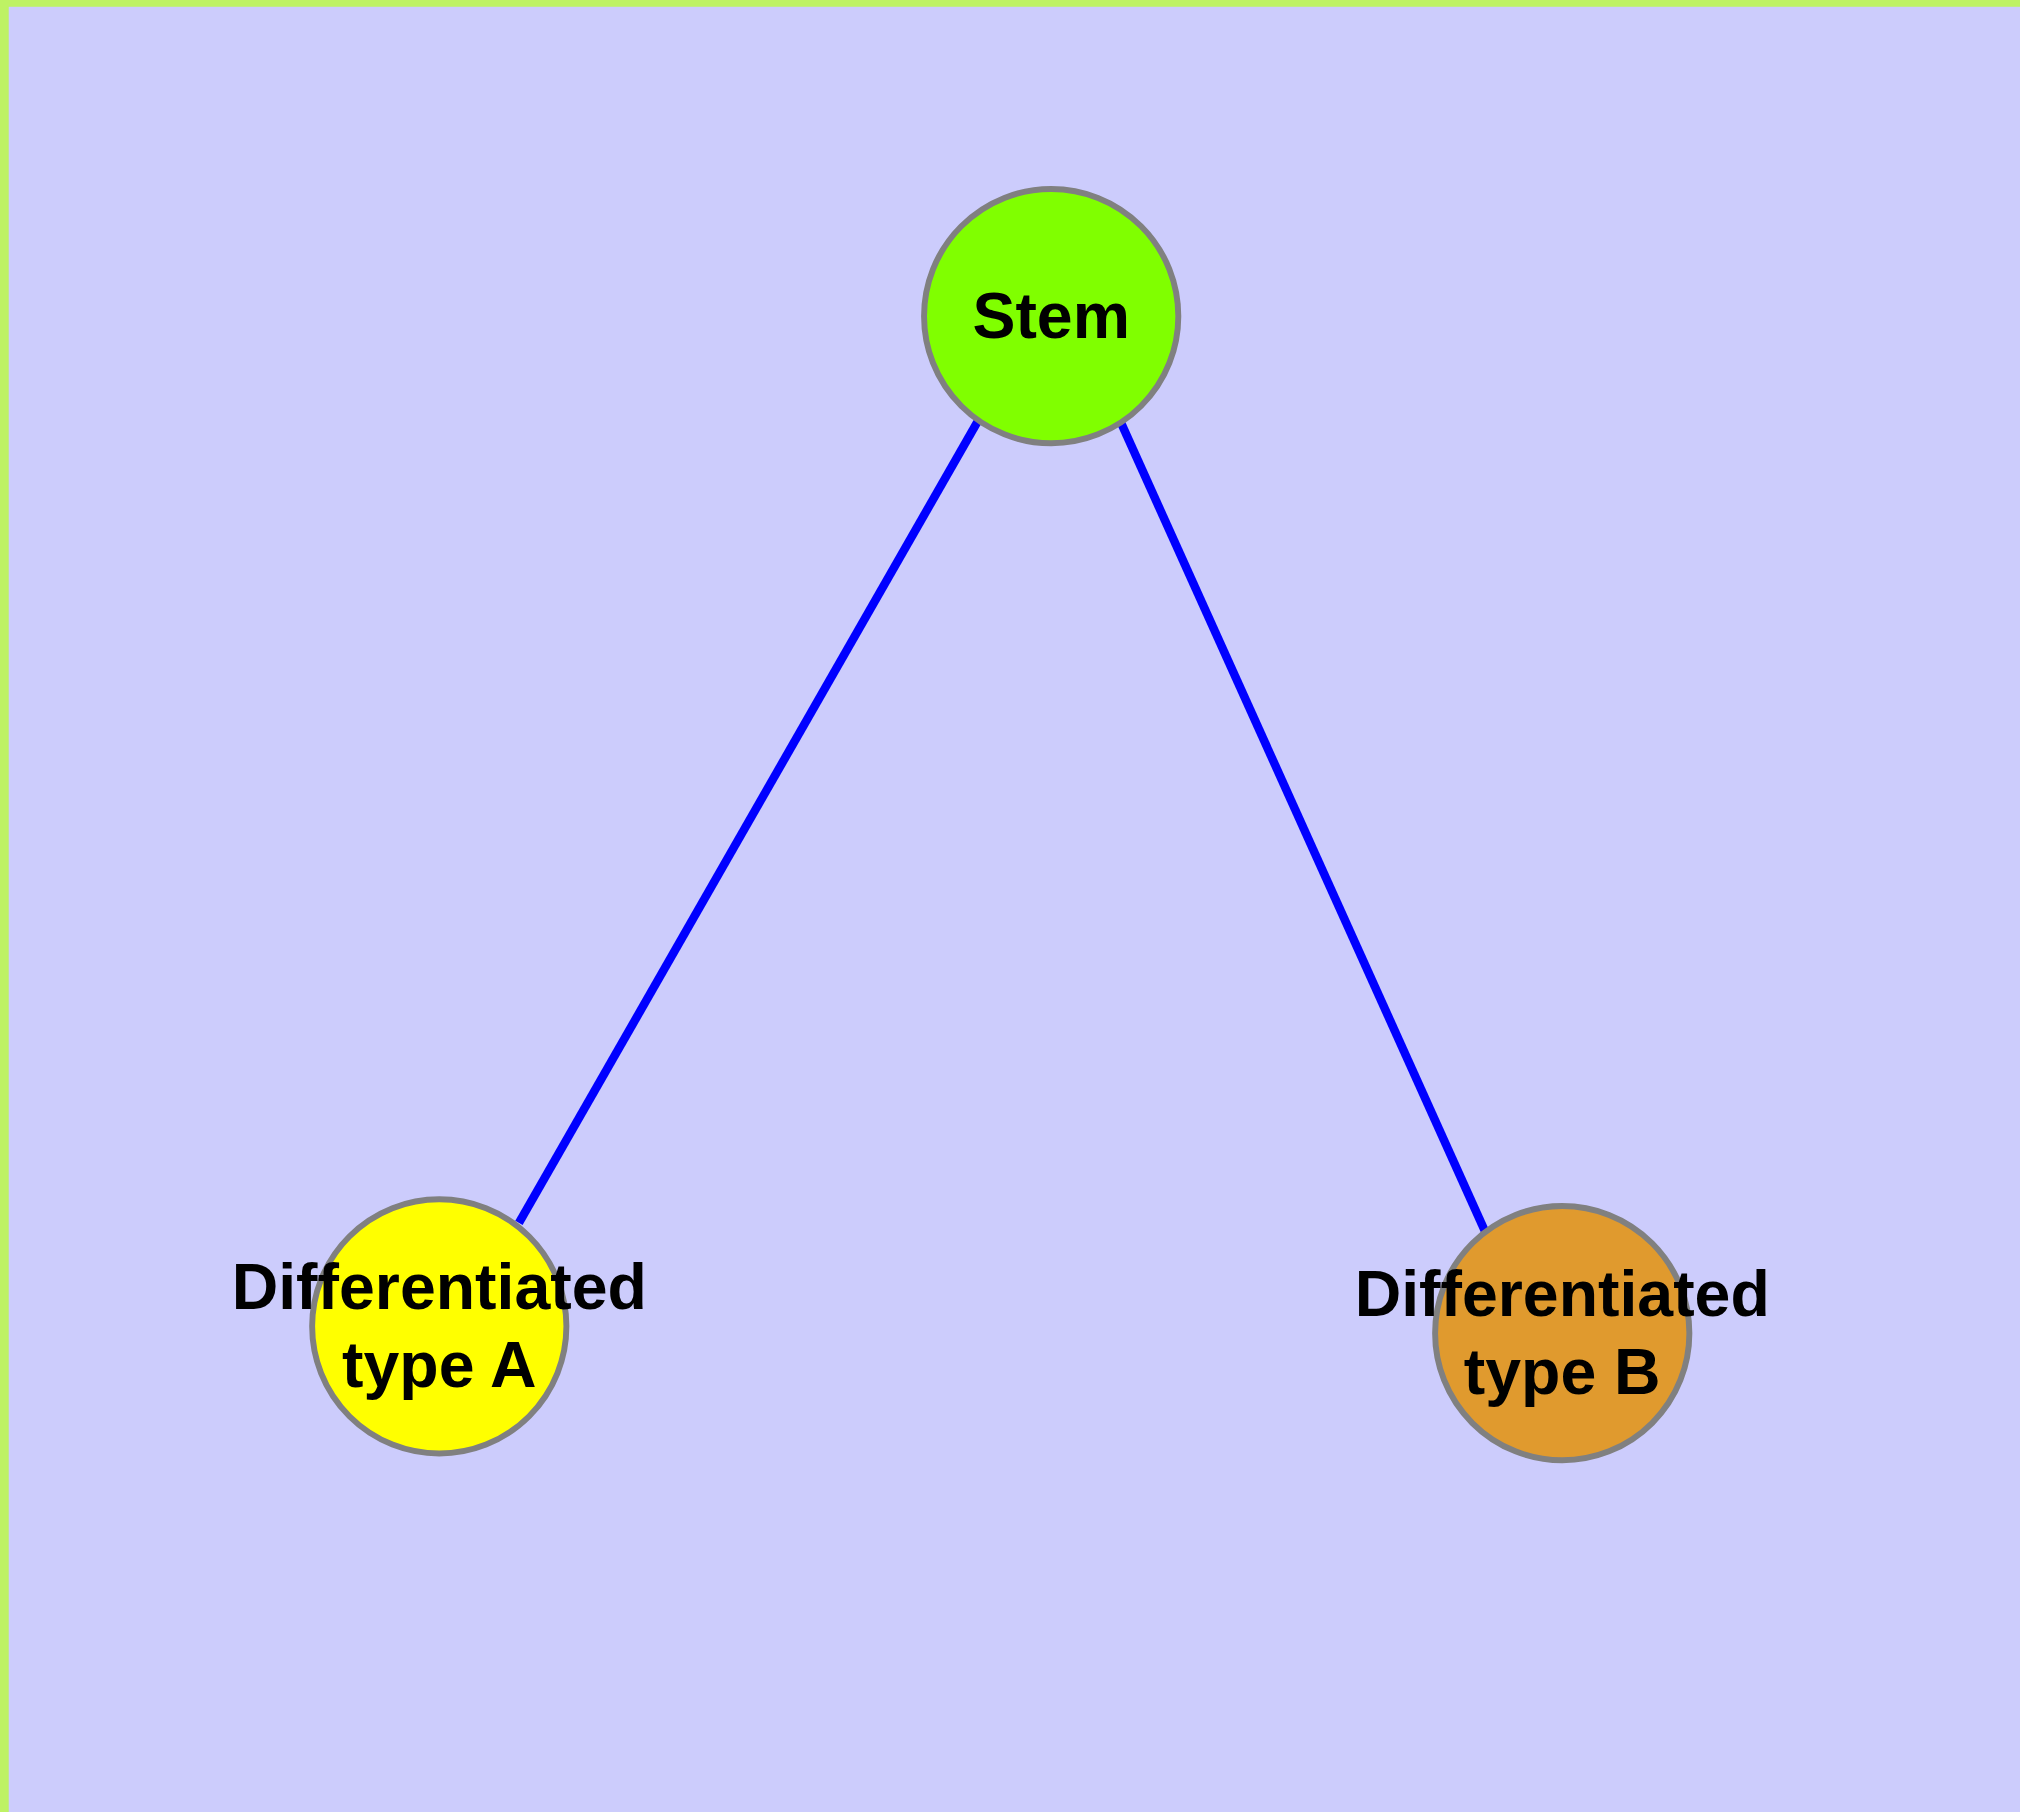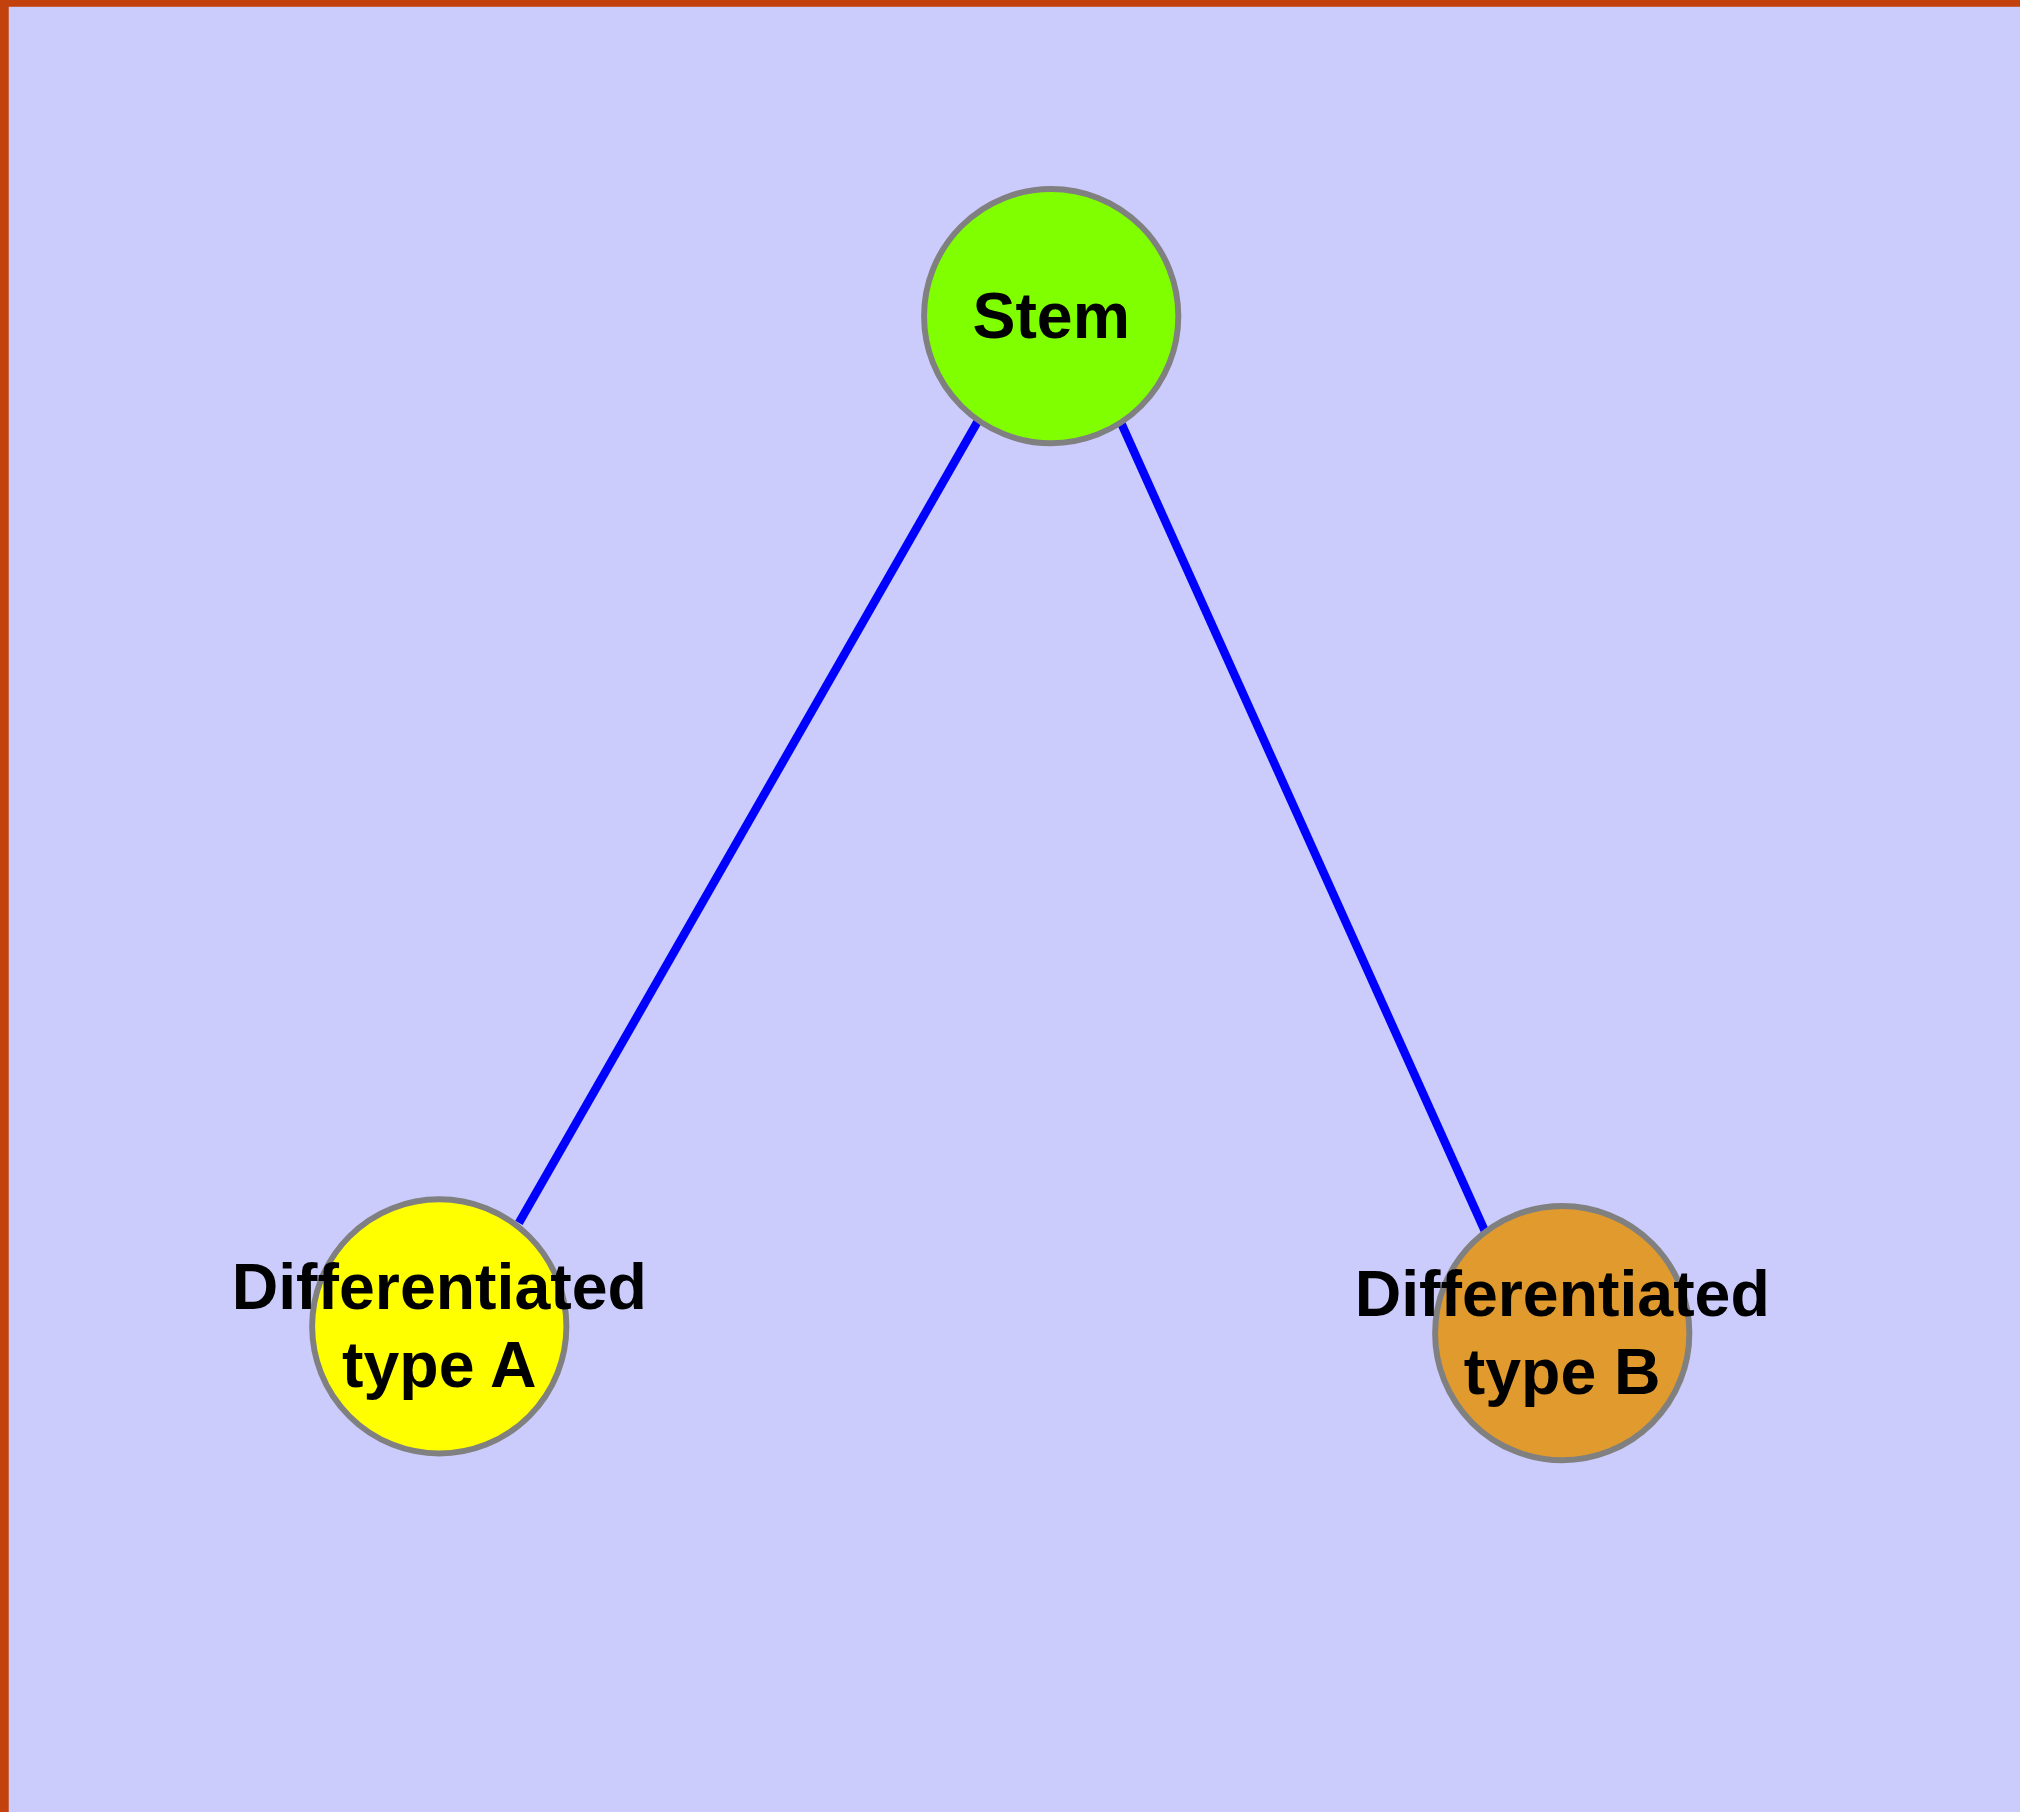--- a/index.html
+++ b/index.html
@@ -30,21 +30,21 @@
   }
   .node-label-line {
     font-family: "Liberation Sans", "DejaVu Sans", sans-serif;
     font-weight: bold;
     fill: #000000;
   }
 </style>
 </head>
 <body style="width: 2021px; height: 1812px;">
 
-<div id="graph-canvas" style="width: 2021px; height: 1812px; background: #c2410c;">
+<div id="graph-canvas" style="width: 2021px; height: 1812px; background: #bef264;">
   <svg id="graph-svg" viewBox="0 0 2384 2138" xmlns="http://www.w3.org/2000/svg" style="width: 2021px; height: 1812px;">
 
     <rect id="plot-bg" x="10" y="8" width="2374" height="2130" fill="#ccccfc"></rect>
 
     <g id="edges-group">
       <line id="edge-0" x1="1154" y1="496" x2="612" y2="1443" stroke="#0000ff" stroke-width="10" stroke-linecap="butt"></line>
       <line id="edge-1" x1="1322" y1="498" x2="1752" y2="1453" stroke="#0000ff" stroke-width="10" stroke-linecap="butt"></line>
     </g>
 
     <g id="nodes-group">

